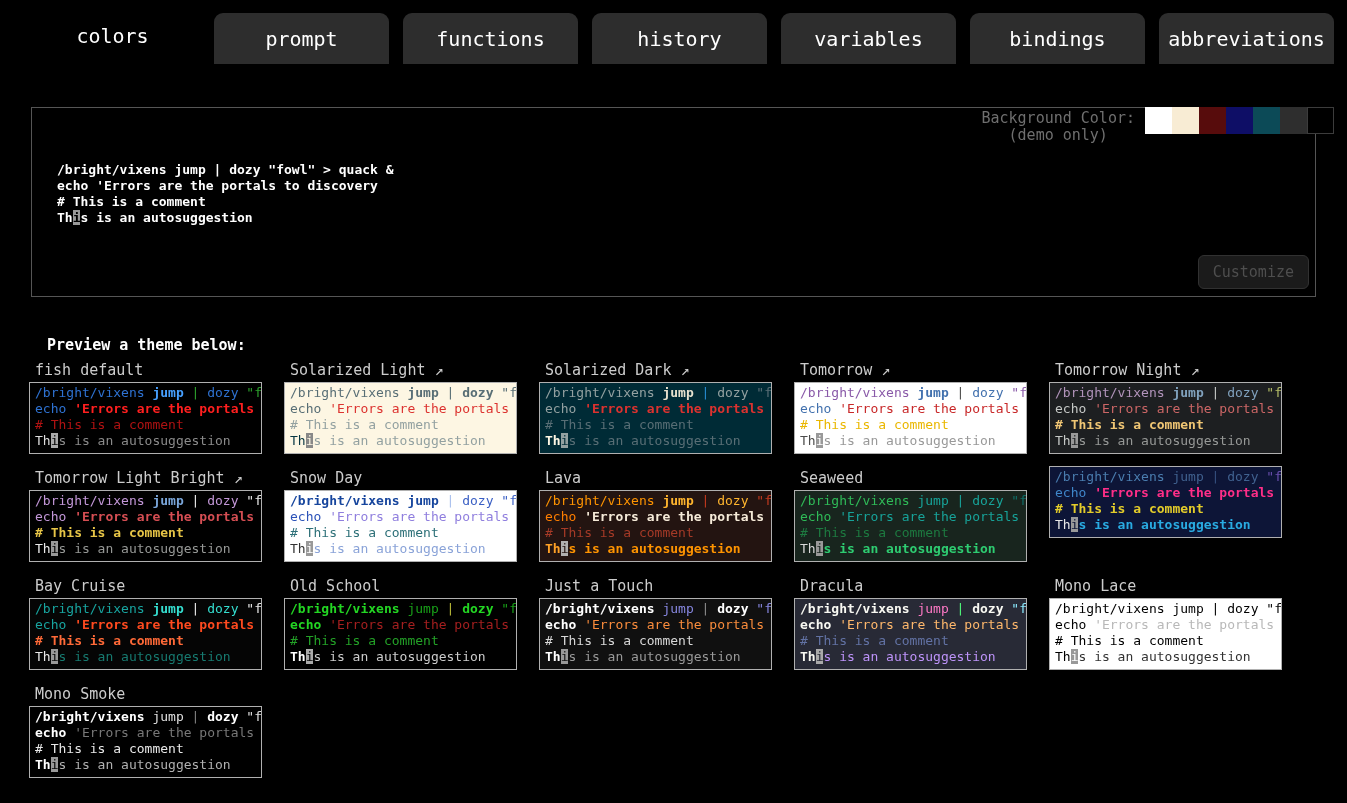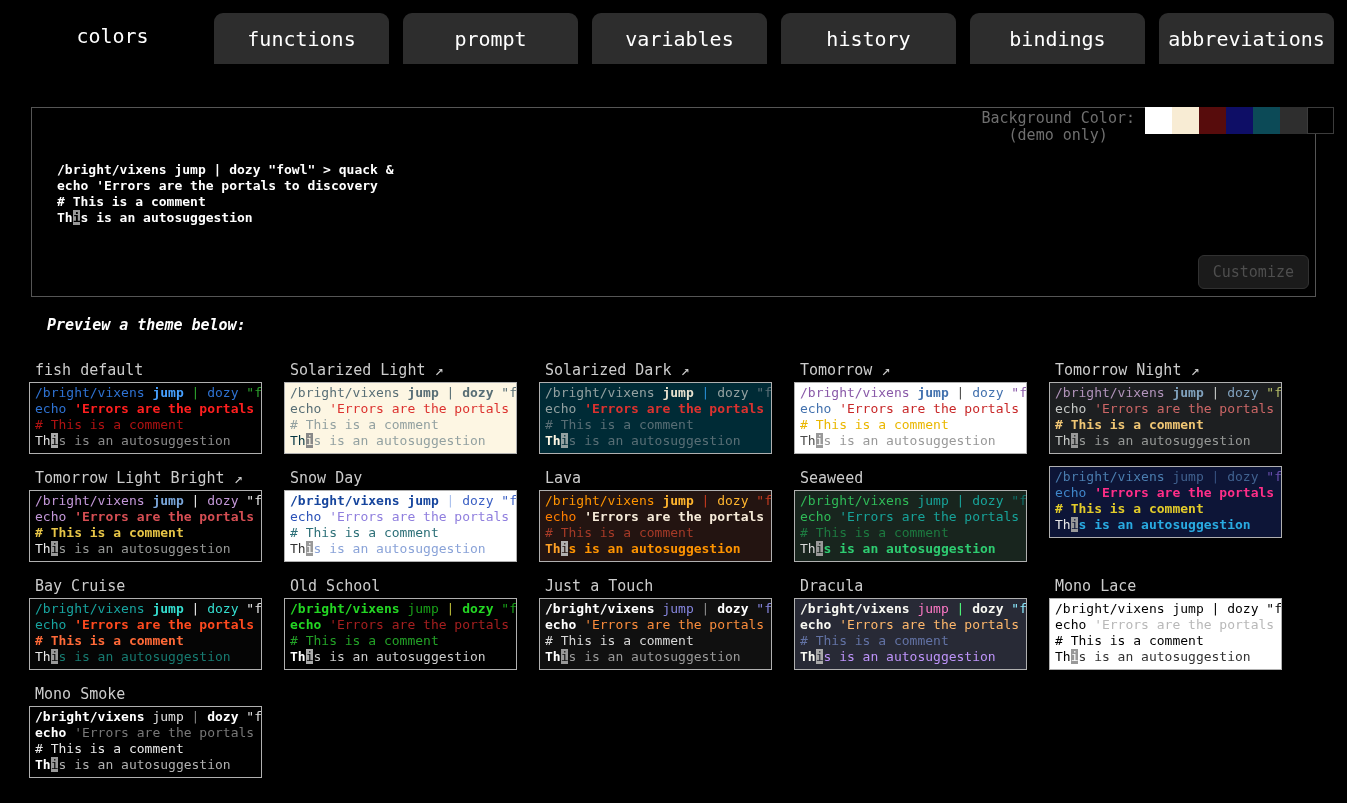--- a/index.html
+++ b/index.html
@@ -22,41 +22,41 @@
   .swatches { position:absolute; top:107px; right:13px; display:flex; }
   .swatch { width:27px; height:27px; }
   .swatch:last-child { border:1px solid #3c3c3c; }
   .demo-text { position:absolute; left:57px; top:162px; font-size:15px;
     font-weight:bold; line-height:28px; white-space:pre; }
   .customize-btn { position:absolute; top:255px; right:38px; height:34px;
     padding:0 14px; background:#1b1b1b; border:1px solid #313131; border-radius:6px;
     color:#4e4e4e; font-size:15px; font-family:"DejaVu Sans Mono", monospace; cursor:pointer; }
 
   
-  .preview-heading { position:absolute; left:47px; top:316px; color:#fff;
-    font-size:15px; font-weight:bold;font-style:italic; }
+  .preview-heading { position:absolute; left:47px; top:336px; color:#fff;
+    font-size:15px; font-weight:bold; }
   .theme-grid { position:absolute; left:25px; top:358px;
     display:grid; grid-template-columns:repeat(5,255px); grid-auto-rows:108px; }
   .theme-cell { padding-left:4px; }
   .theme-title { color:#ccc; font-size:15px; height:24px; line-height:24px;
     padding-left:6px; white-space:pre; }
   .theme-box { width:233px; height:72px; border:1px solid #b0b0b0;
     padding:2px 5px; overflow:hidden; cursor:pointer; }
   .tline { font-size:13px; line-height:16px; white-space:pre; }
   .tline span { white-space:pre; }
 </style>
 </head>
 <body>
 
 <div class="tabbar">
     <div class="tab active">colors</div>
+    <div class="tab">prompt</div>
     <div class="tab">functions</div>
-    <div class="tab">prompt</div>
+    <div class="tab">history</div>
     <div class="tab">variables</div>
-    <div class="tab">history</div>
     <div class="tab">bindings</div>
     <div class="tab">abbreviations</div>
   </div>
 
 <div class="demo-box"></div>
 
 <div class="bg-label">
   <div>Background Color:</div>
   <div>(demo only)</div>
 </div>

